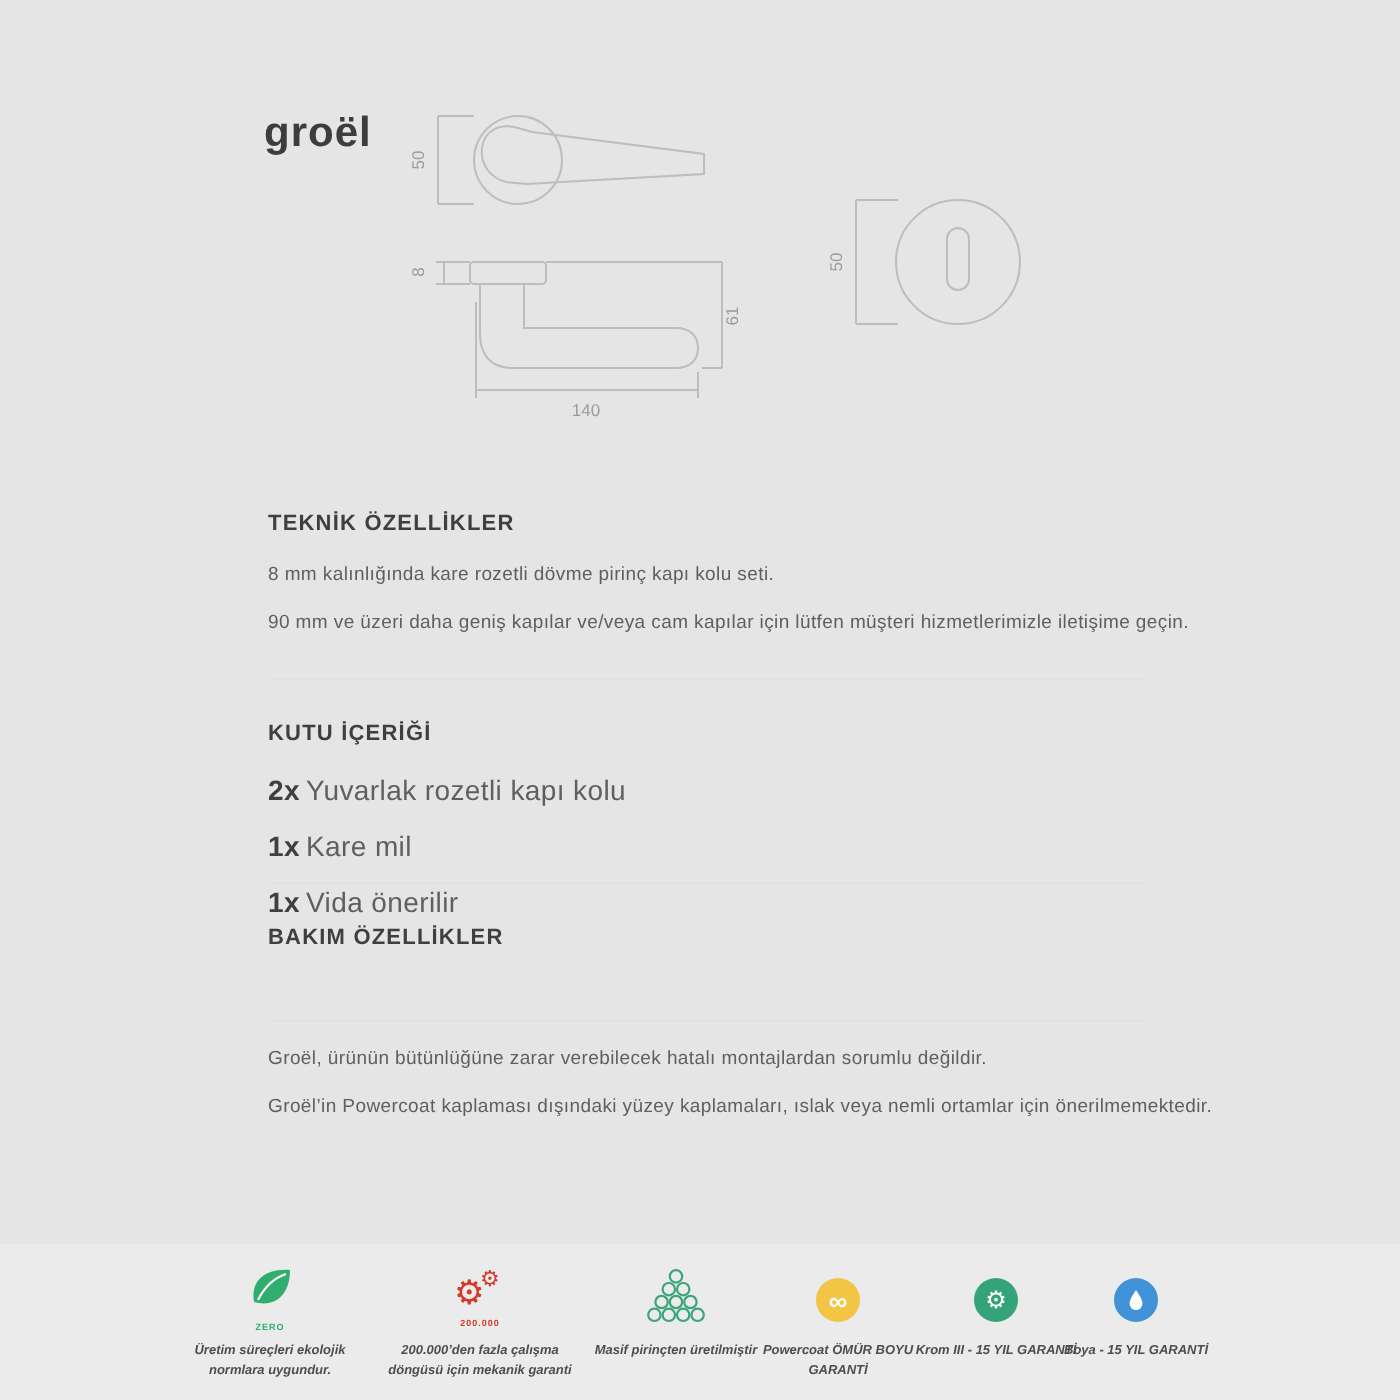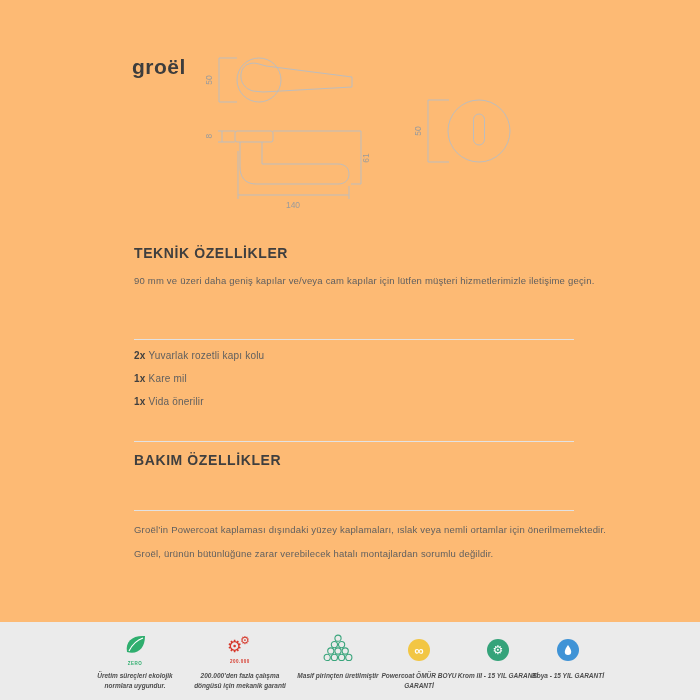--- a/index.html
+++ b/index.html
@@ -1,36 +1,36 @@
 <!DOCTYPE html>
 <html><head>
 <meta charset="utf-8">
 <style>
   * { margin:0; padding:0; box-sizing:border-box; }
   body { background:#fcfcfc; font-family:"Liberation Sans", sans-serif; }
-  .page { position:relative; width:700px; height:700px; background:#fdba74; overflow:hidden; }
+  .page { position:relative; width:700px; height:700px; background:#e5e5e5; overflow:hidden; }
 
   
   .logo { position:absolute; left:132px; top:55px; font-size:21px; font-weight:600;
           color:#3d3d3d; letter-spacing:0.5px; }
 
   
   .drawing-svg { position:absolute; left:0; top:0; }
   .drawing-svg path, .drawing-svg circle, .drawing-svg rect, .drawing-svg line
     { fill:none; stroke:#bdbdbd; stroke-width:1; }
   .drawing-svg text { fill:#9b9b9b; font-size:8.5px; stroke:none;
                       font-family:"Liberation Sans", sans-serif; }
 
   
   .section { position:absolute; left:134px; width:520px; }
-  .section h2 { font-size:14px; font-weight:bold; color:#3f3f3f; letter-spacing:0.6px;
-                margin-bottom:14px; }
+  .section h2 { font-size:11px; font-weight:bold; color:#3f3f3f; letter-spacing:0.6px;
+                margin-bottom:14px;margin-top:11px; }
   .section p { font-size:9.5px; color:#5f5f5f; letter-spacing:0.2px; margin-bottom:13px;
                white-space:nowrap; }
-  .section .item { font-size:10px; color:#5f5f5f; letter-spacing:0.2px; margin-bottom:12px;
+  .section .item { font-size:14px; color:#5f5f5f; letter-spacing:0.2px; margin-bottom:12px;
                    white-space:nowrap; }
   .section .item b { color:#3f3f3f; font-weight:bold; margin-right:3px; }
   .divider { position:absolute; left:134px; width:440px; height:1px; background:#e2e2e2; }
 
   
   .footer { position:absolute; left:0; top:622px; width:700px; height:78px; background:#ebebeb; }
   .badge { position:absolute; top:10px; width:104px; display:flex; flex-direction:column;
            align-items:center; }
   .badge-icon-wrap { height:36px; display:flex; flex-direction:column; align-items:center;
                      justify-content:center; }
@@ -67,45 +67,47 @@
     <text x="293" y="208" text-anchor="middle">140</text>
 
     <circle cx="479" cy="131" r="31"></circle>
     <rect x="473.5" y="114" width="11" height="31" rx="5.5"></rect>
     <path d="M428 100 H449 M428 162 H449 M428 100 V162"></path>
     <text x="421" y="131" transform="rotate(-90 421 131)" text-anchor="middle">50</text>
   </svg>
 
   <div class="section" style="top:245px">
     <h2>TEKNİK ÖZELLİKLER</h2>
+    <p>8 mm kalınlığında kare rozetli dövme pirinç kapı kolu seti.</p>
     <p>90 mm ve üzeri daha geniş kapılar ve/veya cam kapılar için lütfen müşteri hizmetlerimizle iletişime geçin.</p>
   </div>
   <div class="divider" style="top:339px"></div>
 
   <div class="section" style="top:350px">
+    <h2>KUTU İÇERİĞİ</h2>
     <div class="item">
       <b>2x</b><span>Yuvarlak rozetli kapı kolu</span>
     </div>
     <div class="item">
       <b>1x</b><span>Kare mil</span>
     </div>
     <div class="item">
       <b>1x</b><span>Vida önerilir</span>
     </div>
   </div>
   <div class="divider" style="top:441px"></div>
 
   <div class="section" style="top:452px">
     <h2>BAKIM ÖZELLİKLER</h2>
   </div>
   <div class="divider" style="top:510px"></div>
 
   <div class="section" style="top:524px">
+    <p>Groël, ürünün bütünlüğüne zarar verebilecek hatalı montajlardan sorumlu değildir.</p>
     <p>Groël’in Powercoat kaplaması dışındaki yüzey kaplamaları, ıslak veya nemli ortamlar için önerilmemektedir.</p>
-    <p>Groël, ürünün bütünlüğüne zarar verebilecek hatalı montajlardan sorumlu değildir.</p>
   </div>
 
   <div class="footer">
 
     <div class="badge" style="left:83px">
       <div class="badge-icon-wrap">
         <span>
           <svg width="24" height="20" viewBox="0 0 24 20">
             <path d="M22 1 C 10 0 2 6 4 17 C 15 20 22 13 22 1 Z" fill="#2fae6e" stroke="none"></path>
             <path d="M6 16 C 9 10 14 5 20 3" fill="none" stroke="#ffffff" stroke-width="1.1"></path>

